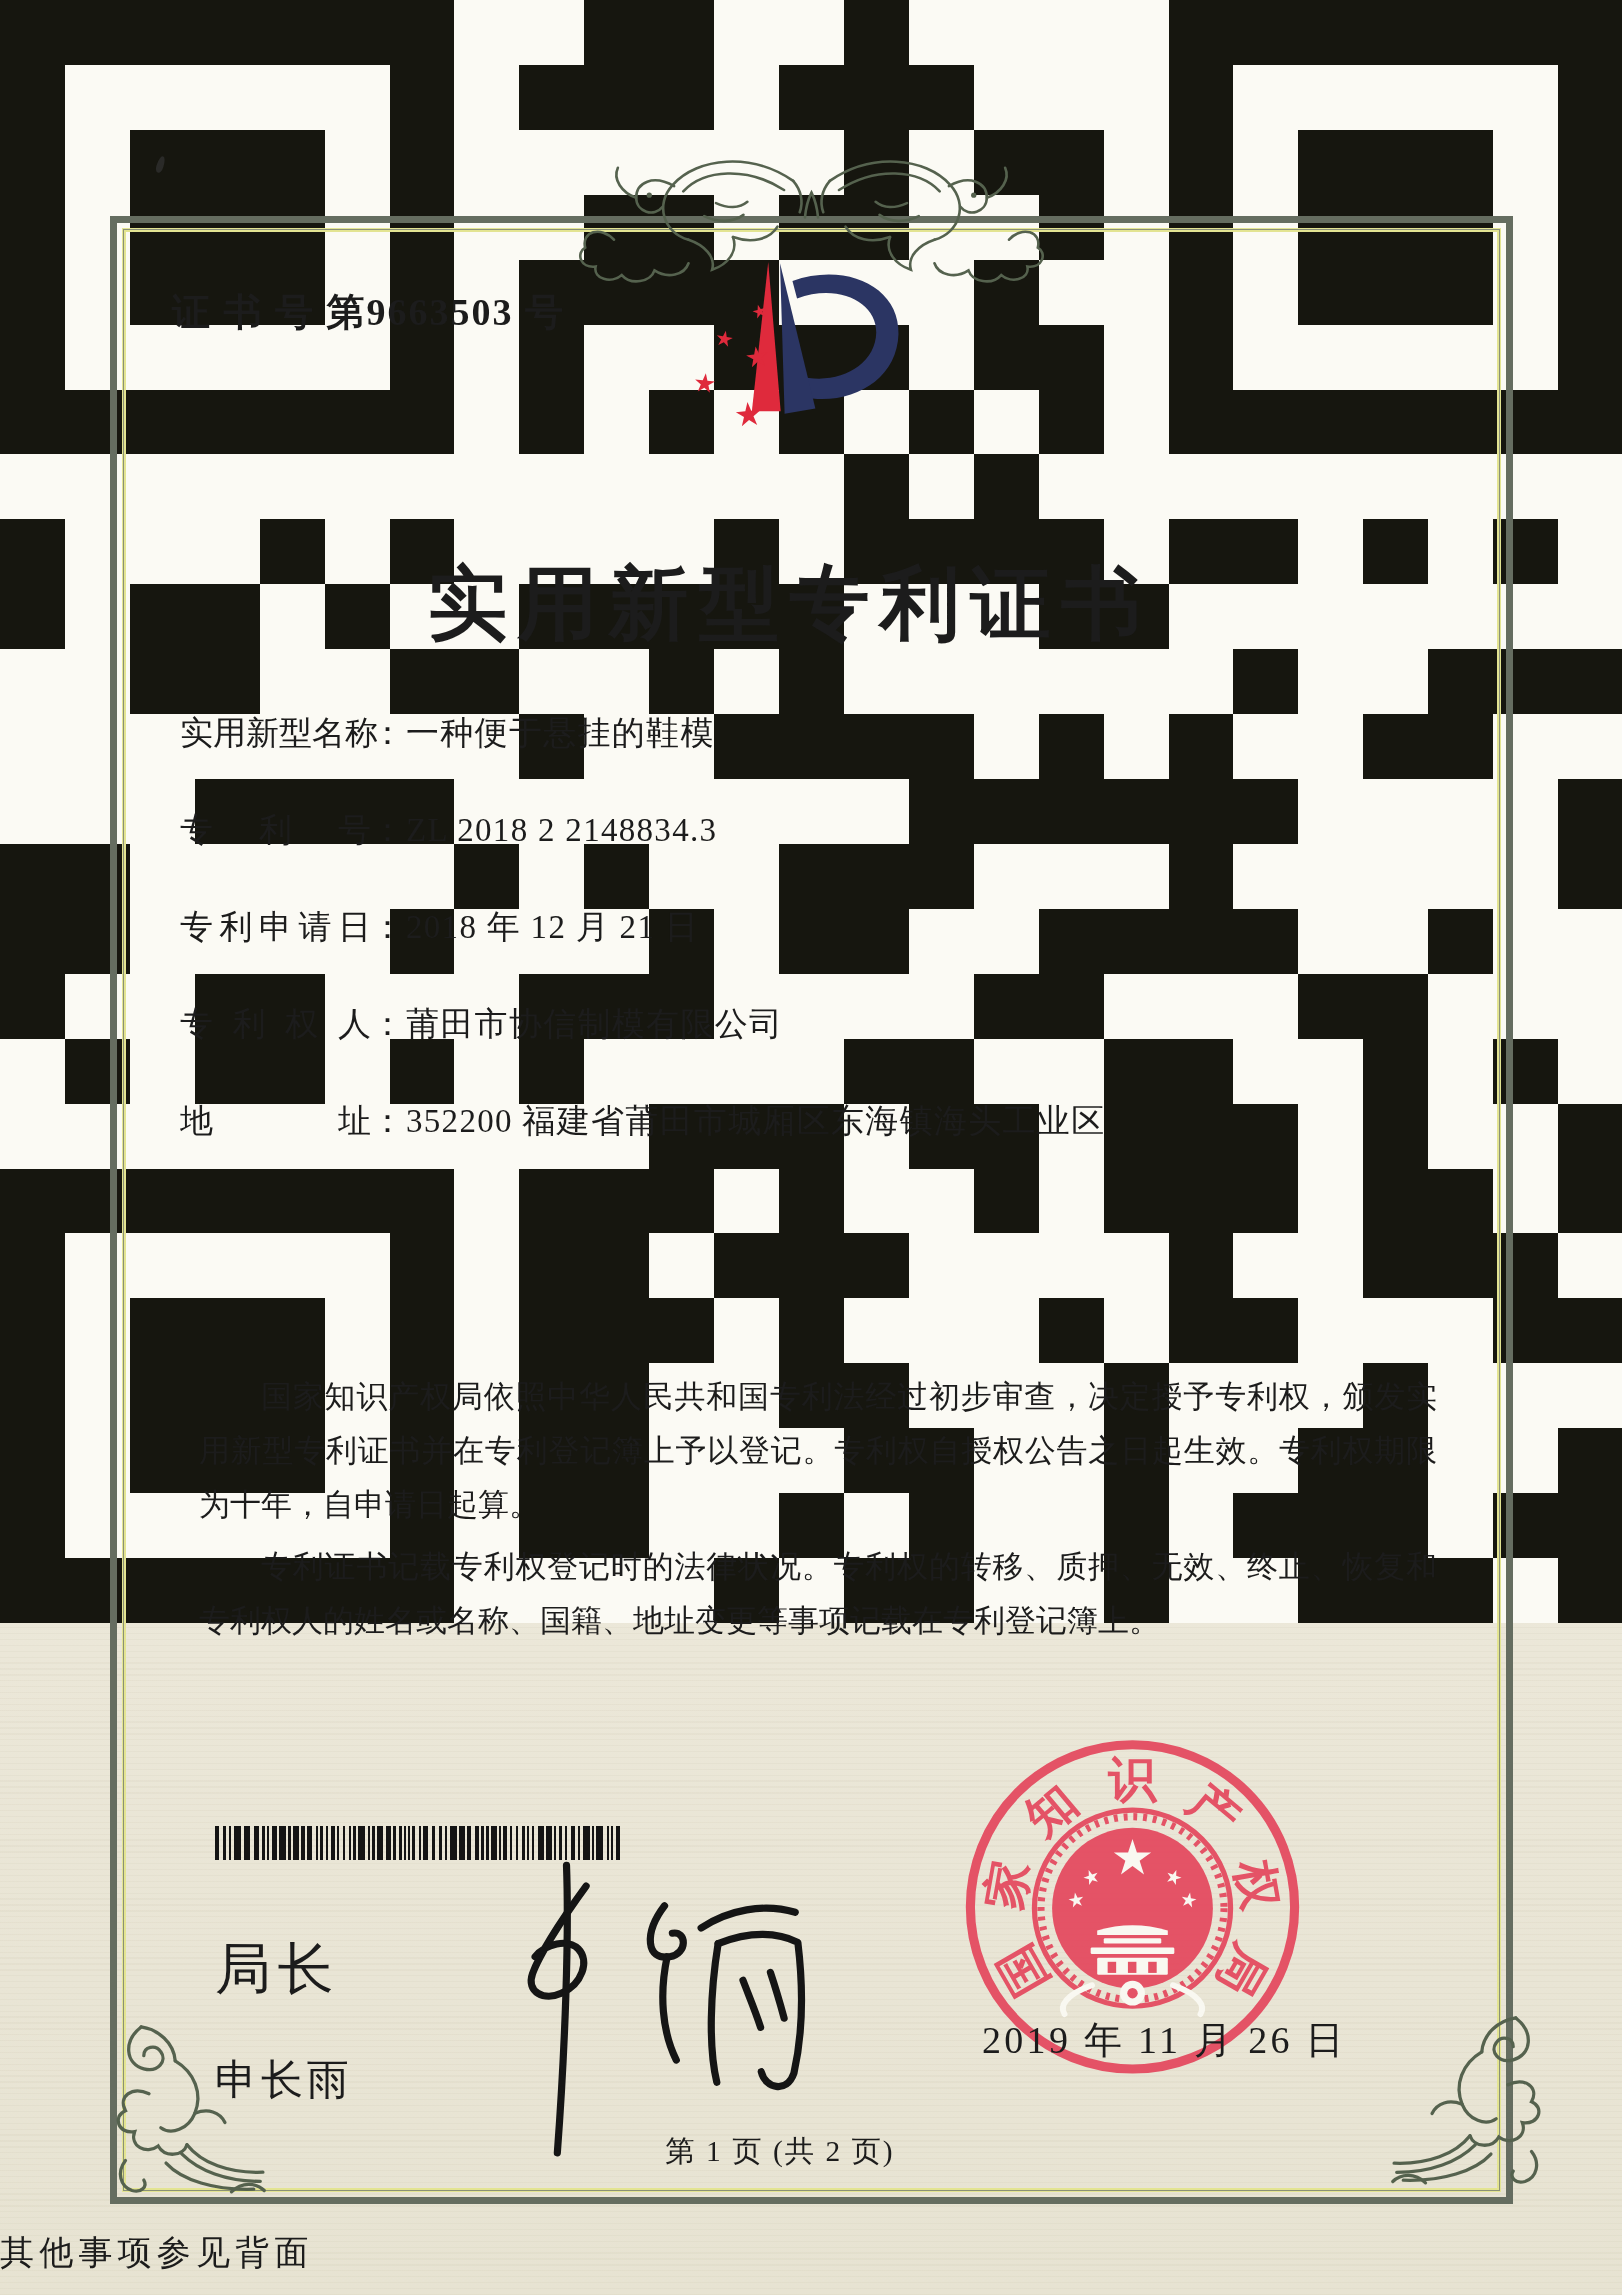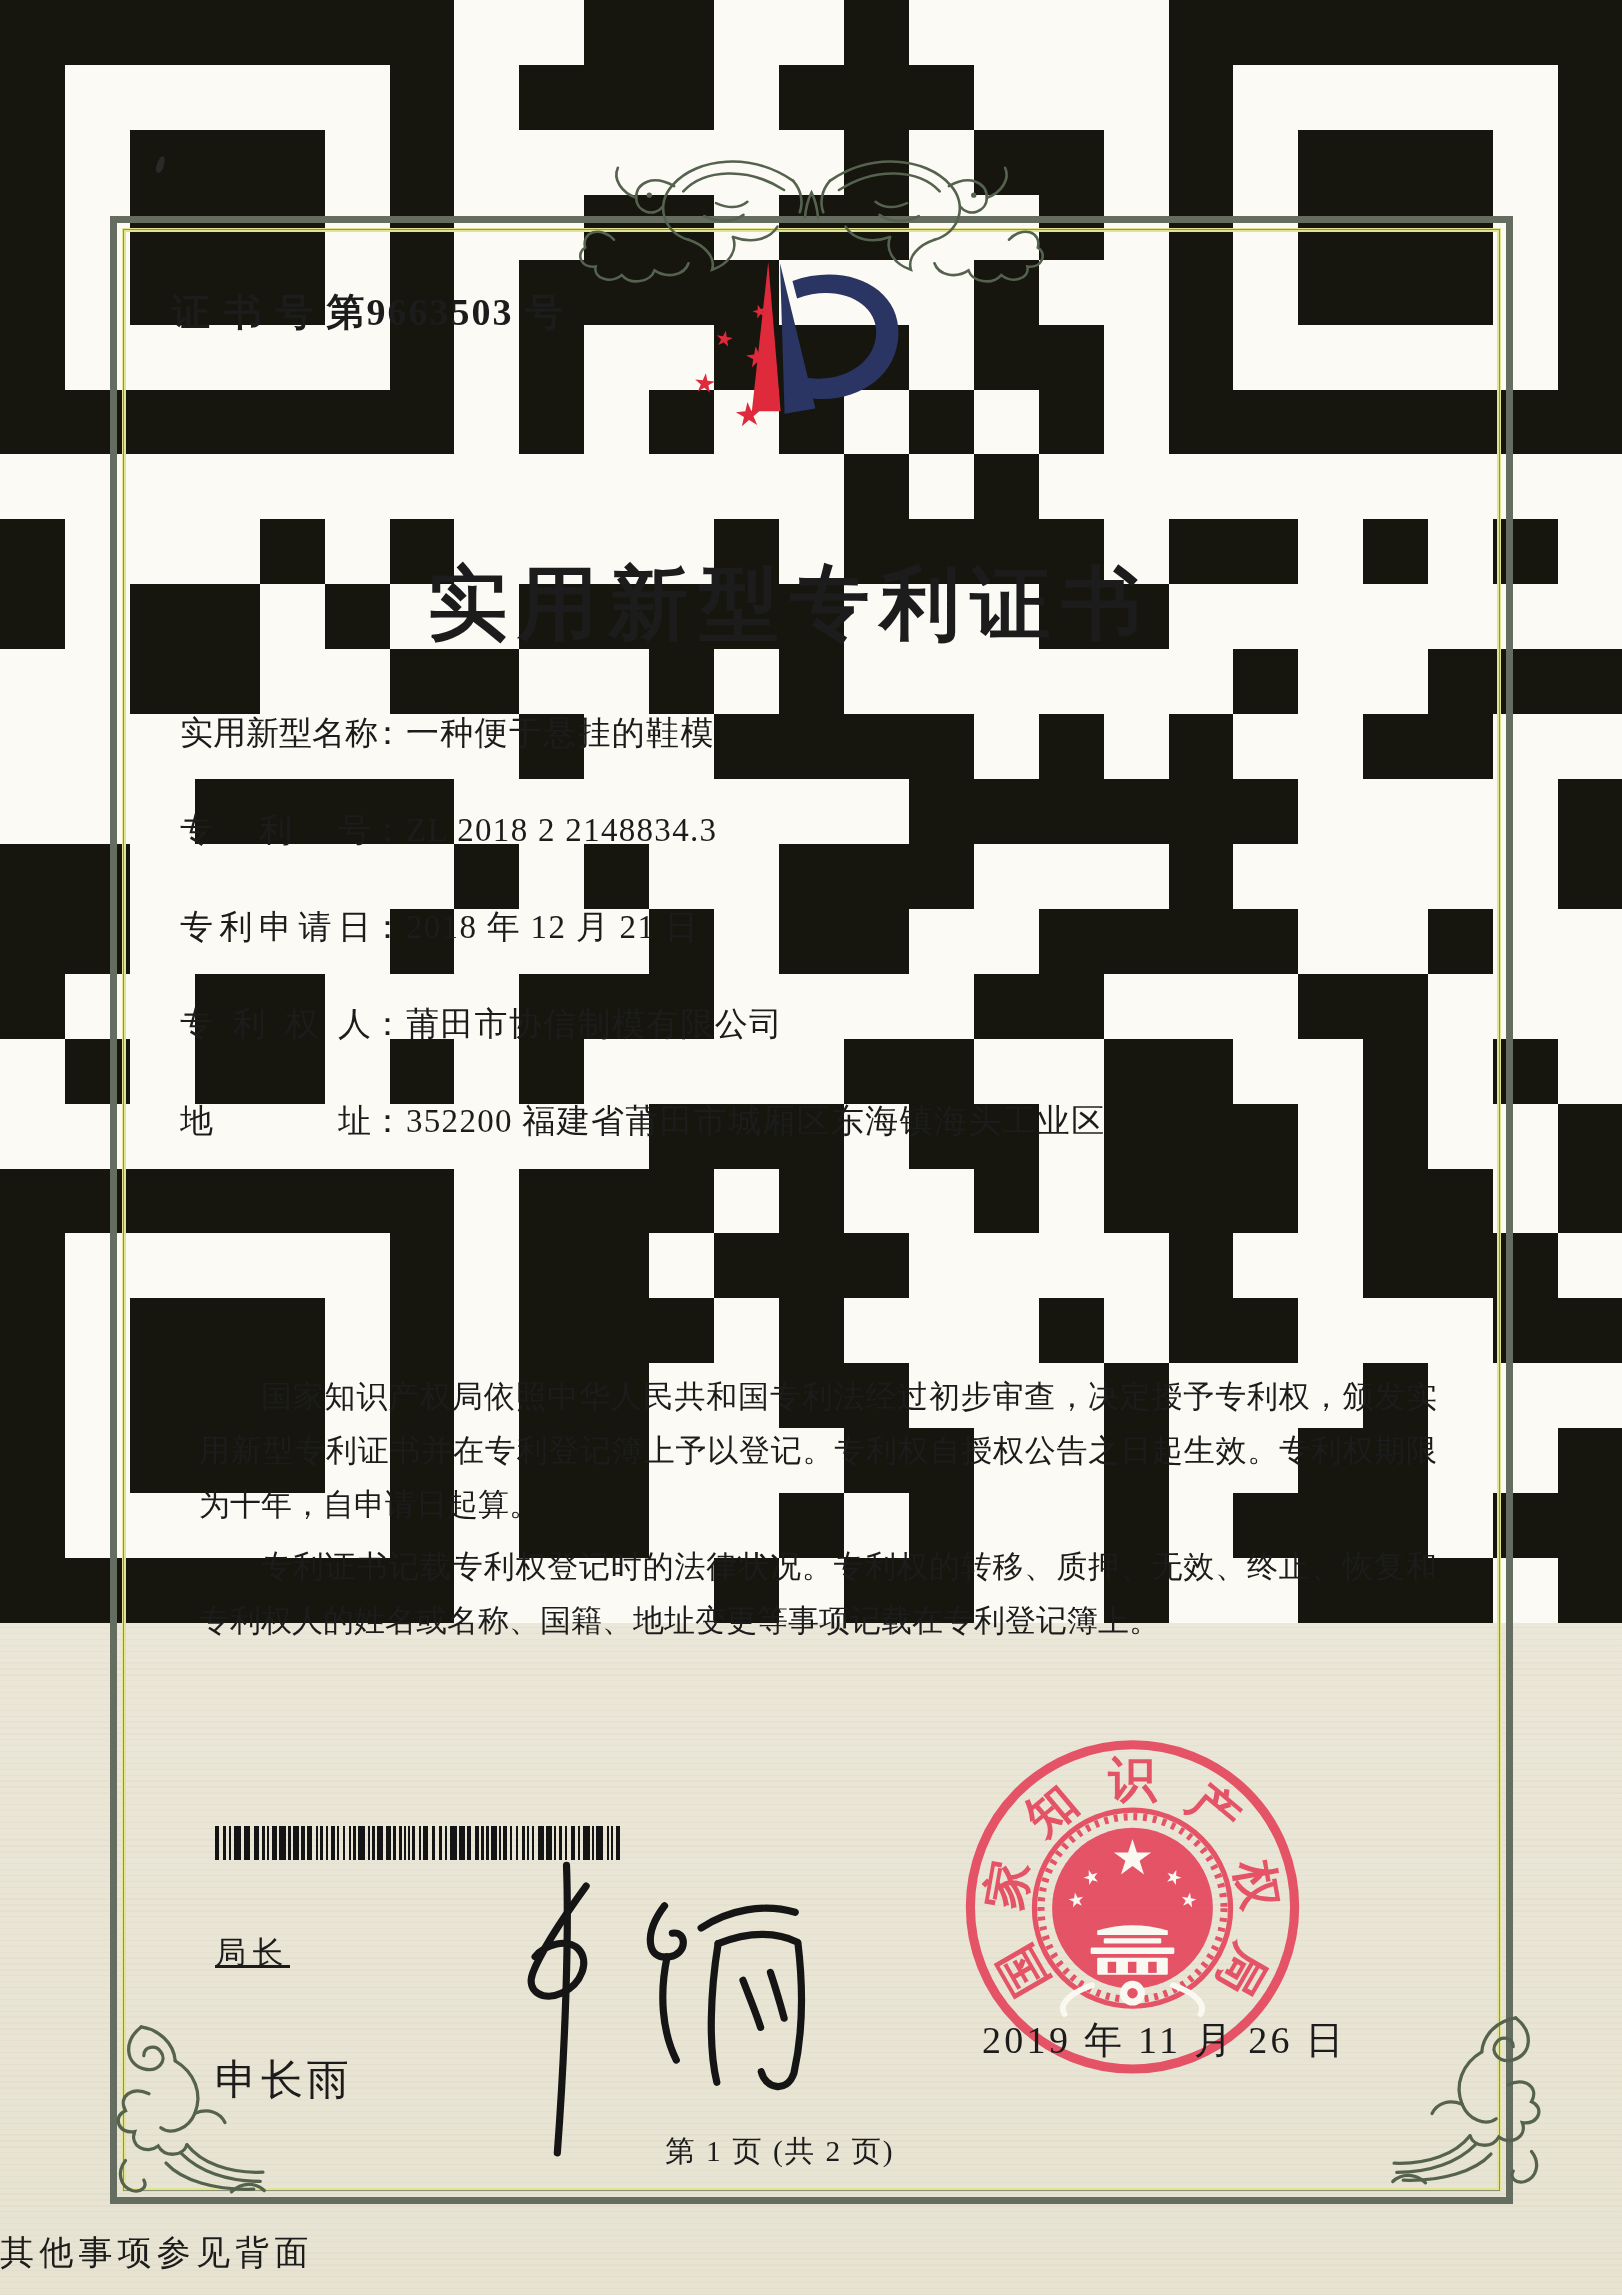--- a/index.html
+++ b/index.html
@@ -29,21 +29,21 @@
   .fcolon{display:inline-block;width:35px;vertical-align:top;}
   .fvalue{letter-spacing:1.3px;}
   .fgroup2{position:absolute;left:609px;top:0;}
   .flabel2{display:inline-block;letter-spacing:2.6px;vertical-align:top;}
   
   #body-text{position:absolute;left:191px;top:1362px;width:1254px;
              font-size:31px;line-height:54px;text-align:justify;}
   #body-text p{margin:8px;text-indent:2em;}
   
   #barcode{position:absolute;left:215px;top:1826px;width:406px;height:34px;}
-  #director-label{position:absolute;left:215px;top:1932px;font-size:31px;letter-spacing:6.5px;text-decoration:underline;}
+  #director-label{position:absolute;left:215px;top:1932px;font-size:56px;letter-spacing:6.5px;}
   #director-name{position:absolute;left:215px;top:2052px;font-size:42px;letter-spacing:3.9px;}
   #signature{position:absolute;left:458px;top:1857px;}
   #seal{position:absolute;left:961px;top:1733px;opacity:.93;}
   #seal-date{position:absolute;left:982px;top:2015px;font-size:38px;letter-spacing:3.3px;z-index:5;}
   #page-info{position:absolute;left:0;top:2132px;width:1560px;text-align:center;font-size:29.4px;letter-spacing:2px;}
   #back-note{position:absolute;left:0;top:2230px;width:1505px;font-size:34px;letter-spacing:5.2px;}
   
   #ornament-top{position:absolute;left:576px;top:140px;z-index:2;}
   #flourish-bl{position:absolute;left:103px;top:2023px;z-index:2;}
   #flourish-br{position:absolute;left:1386px;top:2014px;z-index:2;}

